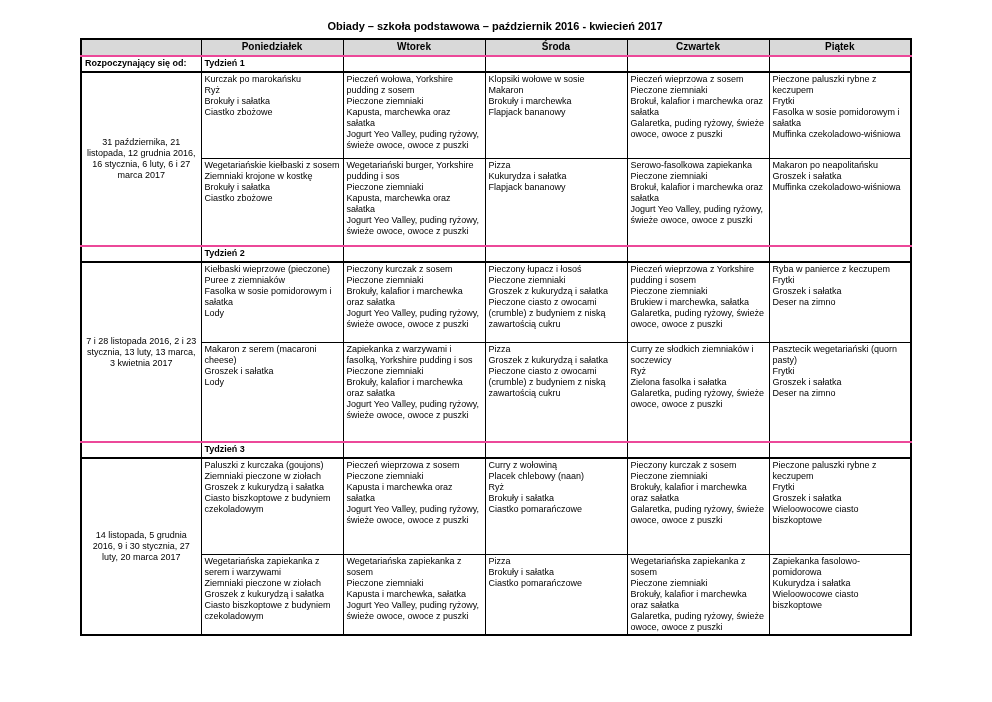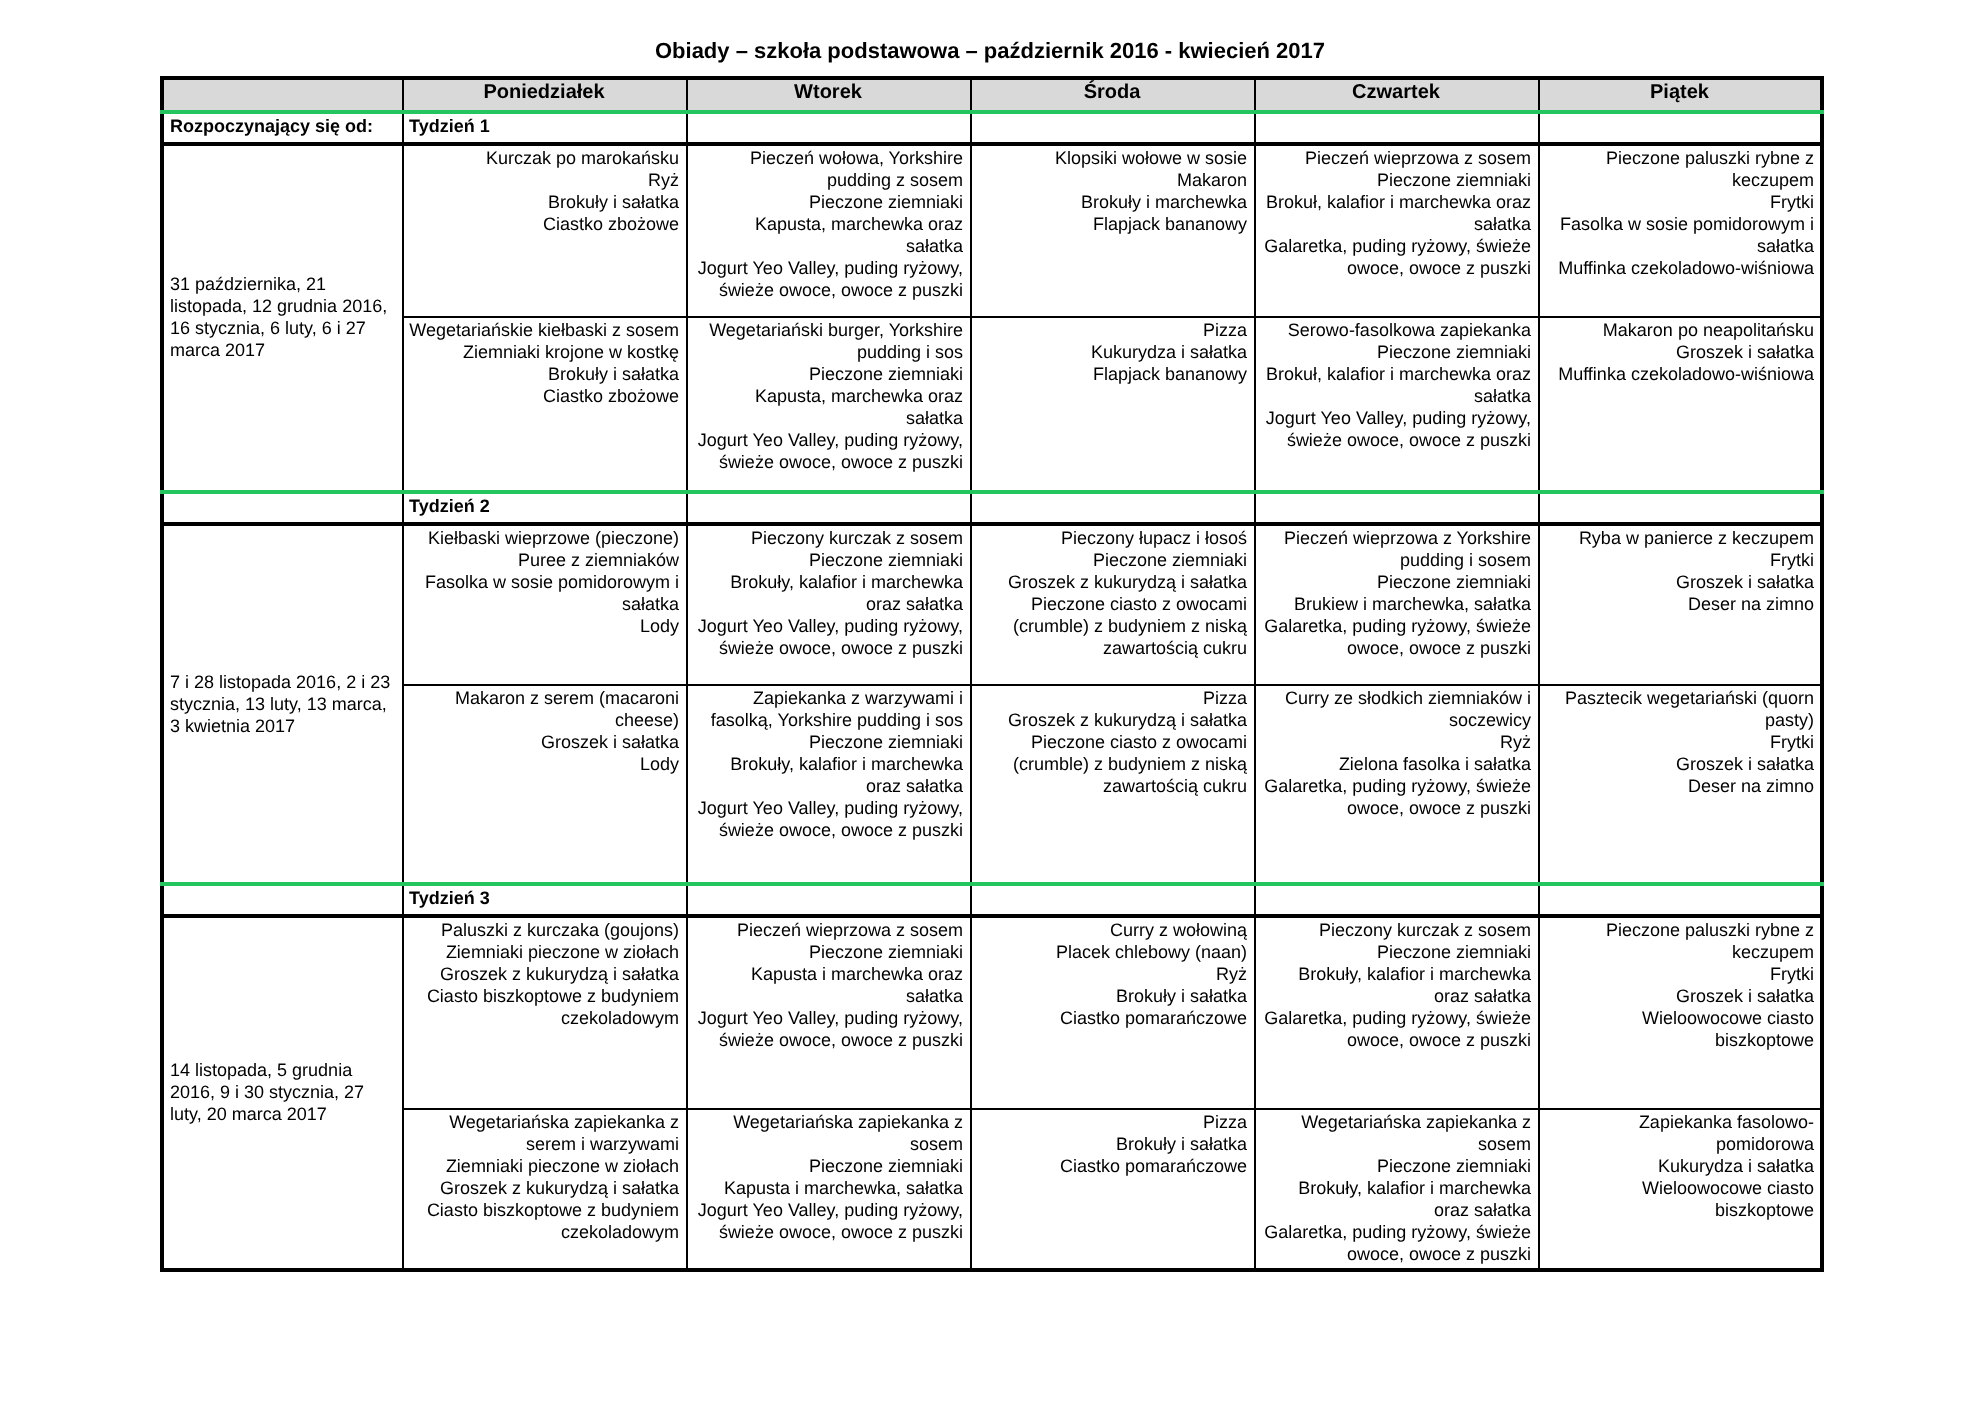--- a/index.html
+++ b/index.html
@@ -46,38 +46,38 @@
   }
   tr.header-row th {
     background: #d9d9d9;
     font-weight: bold;
     font-size: 10px;
     text-align: center;
     height: 13px;
     padding: 1px 14px;
   }
   tr.tydzien-row td {
-    border-top: 2px solid #22c55e;
+    border-top: 2px solid #ec4899;
     border-bottom: 2px solid #000;
     height: 12px;
     font-weight: bold;
     text-align: left;
   }
   td.start-label {
     font-weight: bold;
     text-align: left;
     white-space: nowrap;
   }
   td.dates-cell {
     vertical-align: middle;
+    text-align: center;
+    white-space: pre-line;
+  }
+  td.menu-cell {
     text-align: left;
-    white-space: pre-line;
-  }
-  td.menu-cell {
-    text-align: right;
     white-space: pre-line;
   }
   .doc-footer {
     font-size: 9px;
     font-weight: bold;
     text-align: center;
     margin: 1px 0 0 0;
   }
 </style>
 </head>

